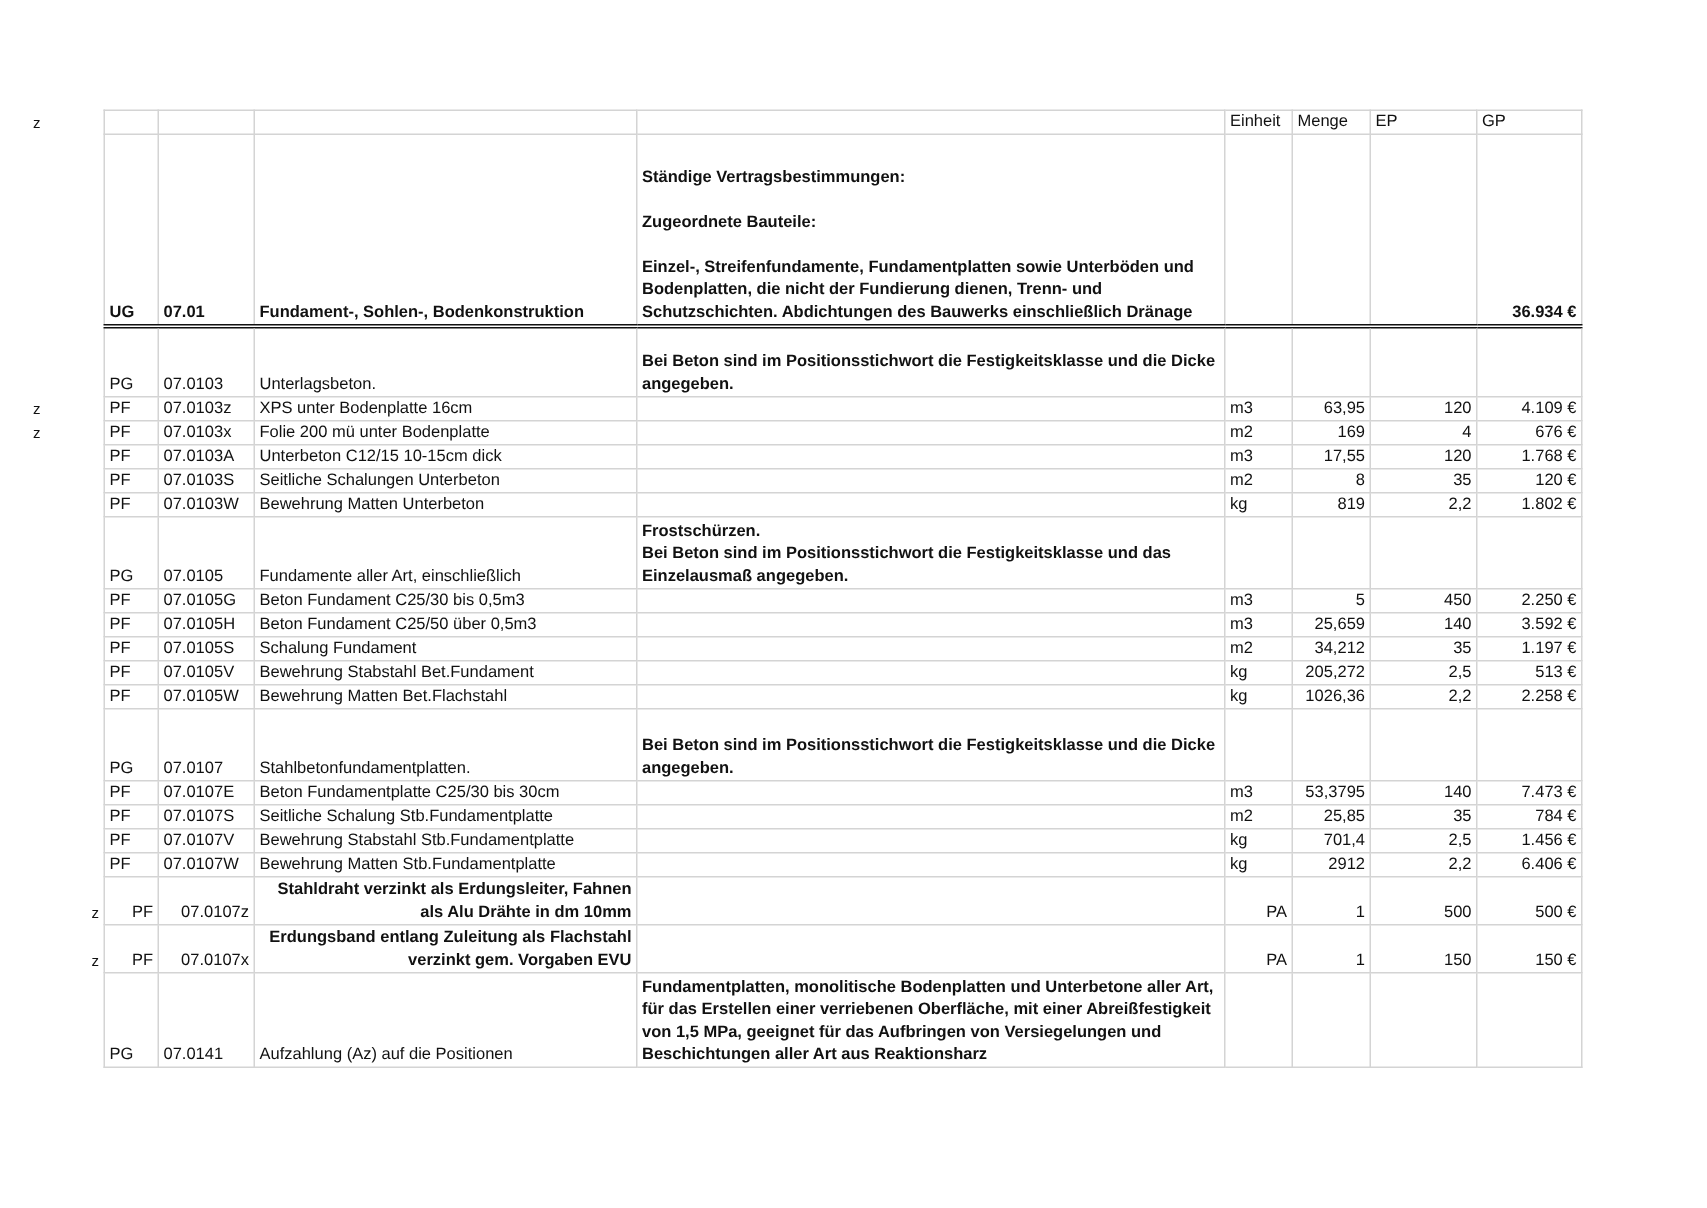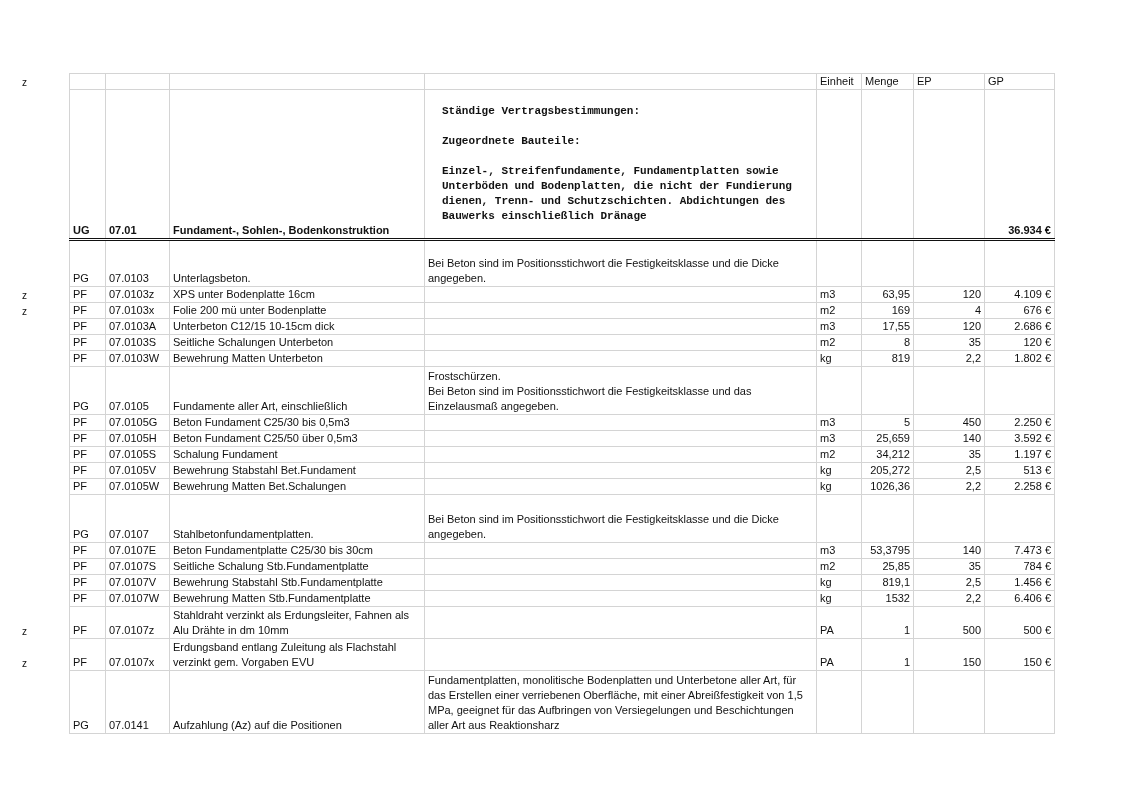--- a/index.html
+++ b/index.html
@@ -13,31 +13,31 @@
   col.c-flag { width: 50px; }
   col.c-typ { width: 36px; }
   col.c-nr { width: 64px; }
   col.c-kurz { width: 255px; }
   col.c-lang { width: 392px; }
   col.c-einh { width: 45px; }
   col.c-menge { width: 52px; }
   col.c-ep { width: 71px; }
   col.c-gp { width: 70px; }
   .num { text-align: right; }
-  .wrap { white-space: normal; }
+  .wrap { white-space: normal; font-weight: bold; }
   .bold { font-weight: bold; }
   tr.hdr td { height: 15px; }
   tr.ug td { height: 126px; border-bottom: 3px double #111; }
   tr.ug td.flag { border-bottom: none; }
   tr.pf td { height: 15px; }
   tr.pg46 td { height: 45px; }
   tr.pg47 td { height: 47px; }
-  tr.pf2 td { height: 31px; }
+  tr.pf2 td { height: 31px; text-align: right; }
   tr.pg63 td { height: 62px; }
-  .lang-block p { margin: 14px; font-family: Liberation Mono, monospace; }
+  .lang-block p { margin: 0; }
   .lang-block p.gap { margin-top: 15px; }
 </style>
 </head>
 <body>
 
 <div class="sheet">
 <table>
   <colgroup>
     <col class="c-flag">
         <col class="c-typ">
@@ -111,21 +111,21 @@
         </tr>
         <tr class="pf">
           <td class="flag"></td>
           <td>PF</td>
           <td>07.0103A</td>
           <td>Unterbeton C12/15 10-15cm dick</td>
           <td class="wrap" style="white-space: pre-line;"></td>
           <td>m3</td>
           <td class="num">17,55</td>
           <td class="num">120</td>
-          <td class="num">2.686 €</td>
+          <td class="num">1.768 €</td>
         </tr>
         <tr class="pf">
           <td class="flag"></td>
           <td>PF</td>
           <td>07.0103S</td>
           <td>Seitliche Schalungen Unterbeton</td>
           <td class="wrap" style="white-space: pre-line;"></td>
           <td>m2</td>
           <td class="num">8</td>
           <td class="num">35</td>
@@ -195,21 +195,21 @@
           <td class="wrap" style="white-space: pre-line;"></td>
           <td>kg</td>
           <td class="num">205,272</td>
           <td class="num">2,5</td>
           <td class="num">513 €</td>
         </tr>
         <tr class="pf">
           <td class="flag"></td>
           <td>PF</td>
           <td>07.0105W</td>
-          <td>Bewehrung Matten Bet.Schalungen</td>
+          <td>Bewehrung Matten Bet.Flachstahl</td>
           <td class="wrap" style="white-space: pre-line;"></td>
           <td>kg</td>
           <td class="num">1026,36</td>
           <td class="num">2,2</td>
           <td class="num">2.258 €</td>
         </tr>
         <tr class="pg47">
           <td class="flag"></td>
           <td>PG</td>
           <td>07.0107</td>
@@ -242,32 +242,32 @@
           <td class="num">35</td>
           <td class="num">784 €</td>
         </tr>
         <tr class="pf">
           <td class="flag"></td>
           <td>PF</td>
           <td>07.0107V</td>
           <td>Bewehrung Stabstahl Stb.Fundamentplatte</td>
           <td class="wrap" style="white-space: pre-line;"></td>
           <td>kg</td>
-          <td class="num">819,1</td>
+          <td class="num">701,4</td>
           <td class="num">2,5</td>
           <td class="num">1.456 €</td>
         </tr>
         <tr class="pf">
           <td class="flag"></td>
           <td>PF</td>
           <td>07.0107W</td>
           <td>Bewehrung Matten Stb.Fundamentplatte</td>
           <td class="wrap" style="white-space: pre-line;"></td>
           <td>kg</td>
-          <td class="num">1532</td>
+          <td class="num">2912</td>
           <td class="num">2,2</td>
           <td class="num">6.406 €</td>
         </tr>
         <tr class="pf2">
           <td class="flag">z</td>
           <td>PF</td>
           <td>07.0107z</td>
           <td class="wrap">Stahldraht verzinkt als Erdungsleiter, Fahnen als Alu Drähte in dm 10mm</td>
           <td class="wrap" style="white-space: pre-line;"></td>
           <td>PA</td>

